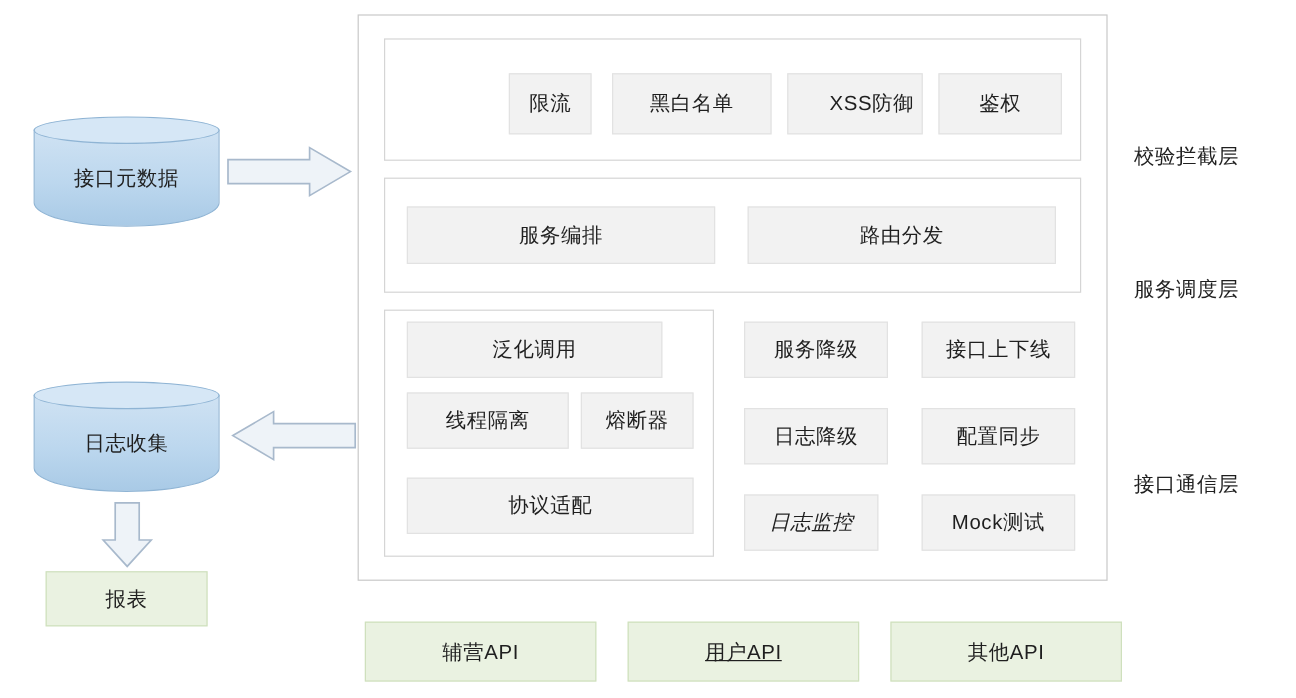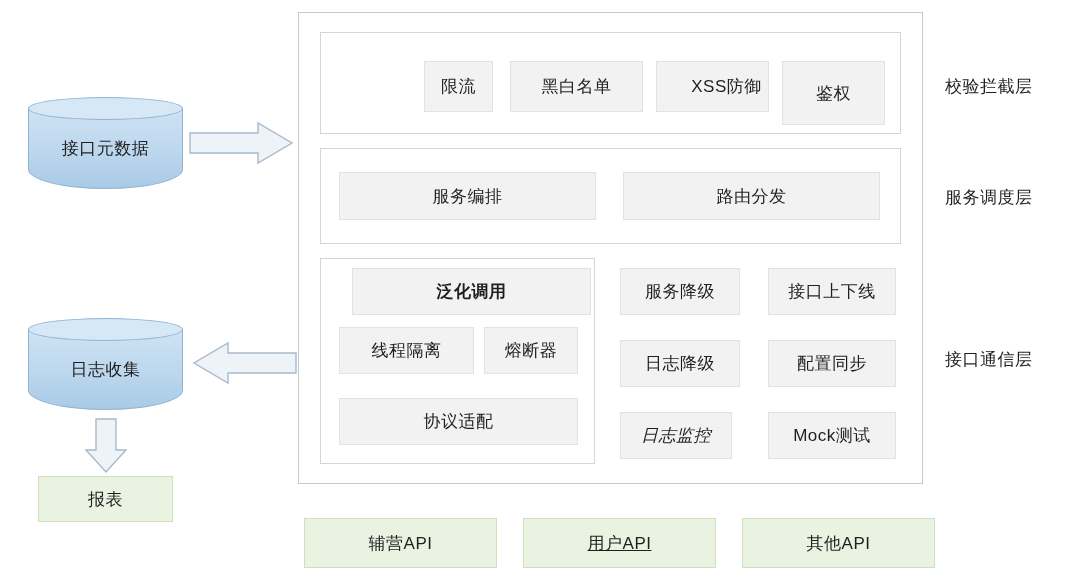--- a/index.html
+++ b/index.html
@@ -50,46 +50,47 @@
     font-size: 17px;
     color: #1f1f1f;
     letter-spacing: 0.5px;
   }
 
   
   .c-fanpa   { left: 338px; top: 61px;  width: 69px;  height: 51px; }
   .c-xianliu { left: 424px; top: 61px;  width: 69px;  height: 51px; }
   .c-heibai  { left: 510px; top: 61px;  width: 133px; height: 51px; }
   .c-xss     { left: 656px; top: 61px;  width: 113px; height: 51px; padding-left: 28px; }
-  .c-jianquan{ left: 782px; top: 61px;  width: 103px; height: 64px; }
+  .c-jianquan{ left: 782px; top: 61px;  width: 103px; height: 51px; }
 
   
   .c-fuwubian { left: 339px; top: 172px; width: 257px; height: 48px; }
   .c-luyou    { left: 623px; top: 172px; width: 257px; height: 48px; }
 
   
-  .c-fanhua  { left: 352px; top: 268px; width: 239px; height: 47px; font-weight: bold; }
+  .c-fanhua  { left: 339px; top: 268px; width: 213px; height: 47px; }
   .c-xiancheng { left: 339px; top: 327px; width: 135px; height: 47px; }
   .c-rongduan  { left: 484px; top: 327px; width: 94px;  height: 47px; }
   .c-xieyi     { left: 339px; top: 398px; width: 239px; height: 47px; }
 
   
   .c-jiangji   { left: 620px; top: 268px; width: 120px; height: 47px; }
   .c-shangxia  { left: 768px; top: 268px; width: 128px; height: 47px; }
   .c-rizhijiang{ left: 620px; top: 340px; width: 120px; height: 47px; }
   .c-peizhi    { left: 768px; top: 340px; width: 128px; height: 47px; }
   .c-rizhijian { left: 620px; top: 412px; width: 112px; height: 47px; font-style: italic; }
   .c-mock      { left: 768px; top: 412px; width: 128px; height: 47px; }
 
   
   .layer-label {
     font-size: 17px;
     color: #1f1f1f;
     letter-spacing: 0.5px;
     white-space: nowrap;
+    margin-top: 44px;
   }
   .lbl-1 { left: 945px; top: 75px; }
   .lbl-2 { left: 945px; top: 186px; }
   .lbl-3 { left: 945px; top: 348px; }
 
   
   .cyl {
     width: 155px; height: 92px;
   }
   .cyl .body {

